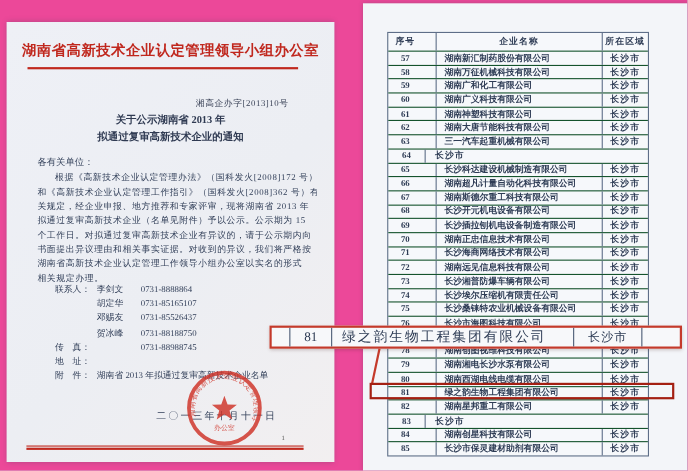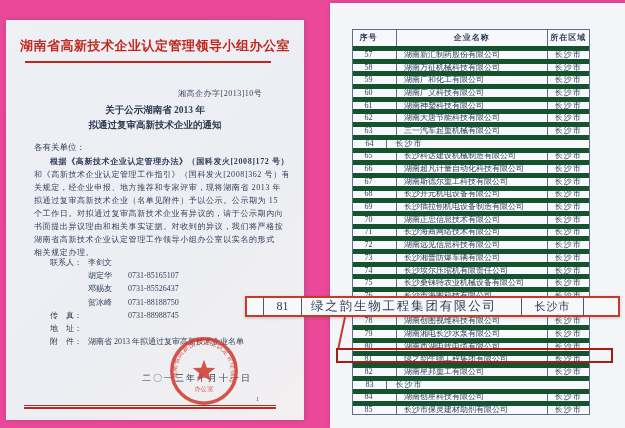--- a/index.html
+++ b/index.html
@@ -13,37 +13,37 @@
   .red-header{position:absolute;left:0;top:17px;width:100%;text-align:center;
               font-size:13px;font-weight:bold;color:#c0281e;letter-spacing:.5px;white-space:nowrap;}
   .red-rule{position:absolute;left:19px;top:41px;width:246px;height:2px;background:#c0281e;}
   .doc-number{position:absolute;left:172px;top:68px;font-size:8px;color:#3a4257;letter-spacing:.5px;}
   .doc-title{position:absolute;left:0;top:83px;width:100%;text-align:center;
              font-size:9.5px;font-weight:bold;line-height:15px;color:#2f3a52;}
   .salutation{position:absolute;left:28px;top:122px;font-size:8.5px;color:#33405a;}
   .body-text{position:absolute;left:28px;top:135px;width:254px;font-size:8px;line-height:13px;
              letter-spacing:.6px;color:#33405a;text-align:justify;}
   .body-line{white-space:nowrap;overflow:hidden;}
-  .body-line.indent{text-indent:16px;font-weight:bold;}
+  .body-line.indent{text-indent:16px;}
   .contact-block{position:absolute;left:44px;top:236px;width:245px;font-size:8px;line-height:13.2px;color:#33405a;}
   .c-row{display:flex;white-space:nowrap;}
   .c-label{width:38px;}
   .c-name{width:40px;}
   .c-phone{flex:1;}
   .c-wide{flex:1;overflow:hidden;}
   .date-line{position:absolute;right:52px;top:352px;font-size:9px;letter-spacing:2px;color:#33405a;}
   .stamp{position:absolute;left:163px;top:316px;width:70px;height:70px;opacity:.82;}
   .footer-line{position:absolute;left:18px;top:385px;width:252px;height:4px;
                border-top:1px solid #c0281e;border-bottom:2px solid #c0281e;}
   .page-num{position:absolute;left:250px;top:376px;font-size:6px;color:#555;}
   
   .right-page{position:absolute;left:330px;top:3px;width:295px;height:425px;
               background:#f3f5f9;box-shadow:0 0 4px rgba(60,70,90,.3);}
   .company-table{position:absolute;left:22px;top:26px;width:238px;border:1px solid #5e6e88;background:#f6f8fb;}
-  .t-row{display:flex;height:12.7px;border-top:5px solid #14532d;}
+  .t-row{display:flex;height:12.7px;border-top:1px solid #14532d;font-weight:bold;}
   .t-row.header{height:16px;border-top:none;font-weight:bold;font-size:8.5px;}
   .t-cell{overflow:hidden;white-space:nowrap;font-size:8px;line-height:1;display:flex;align-items:center;}
   .col-no{width:33px;justify-content:center;}
   .col-name{width:160px;border-left:1px solid #5e6e88;padding-left:7px;margin-left:12px;}
   .col-region{width:45px;border-left:1px solid #5e6e88;justify-content:center;letter-spacing:1px;}
   .t-row.header .t-cell{justify-content:center;padding-left:0;letter-spacing:1px;}
   
   .callout{position:absolute;left:245px;top:296px;width:375px;height:21px;
            background:#f7f8fa;border:2px solid #c43a2b;display:flex;align-items:stretch;
            box-shadow:0 1px 3px rgba(80,40,30,.25);}
@@ -80,20 +80,21 @@
         <div class="body-line">拟通过复审高新技术企业（名单见附件）予以公示。公示期为 15</div>
         <div class="body-line">个工作日。对拟通过复审高新技术企业有异议的，请于公示期内向</div>
         <div class="body-line">书面提出异议理由和相关事实证据。对收到的异议，我们将严格按</div>
         <div class="body-line">湖南省高新技术企业认定管理工作领导小组办公室以实名的形式</div>
         <div class="body-line">相关规定办理。</div>
       </div>
     <div class="contact-block" id="contact-rows">
         <div class="c-row">
           <span class="c-label">联系人：</span>
           <span class="c-name">李剑文</span>
+          <span class="c-phone">0731-8888864</span>
         </div>
         <div class="c-row">
           <span class="c-label"></span>
           <span class="c-name">胡定华</span>
           <span class="c-phone">0731-85165107</span>
         </div>
         <div class="c-row">
           <span class="c-label"></span>
           <span class="c-name">邓赐友</span>
           <span class="c-phone">0731-85526437</span>

